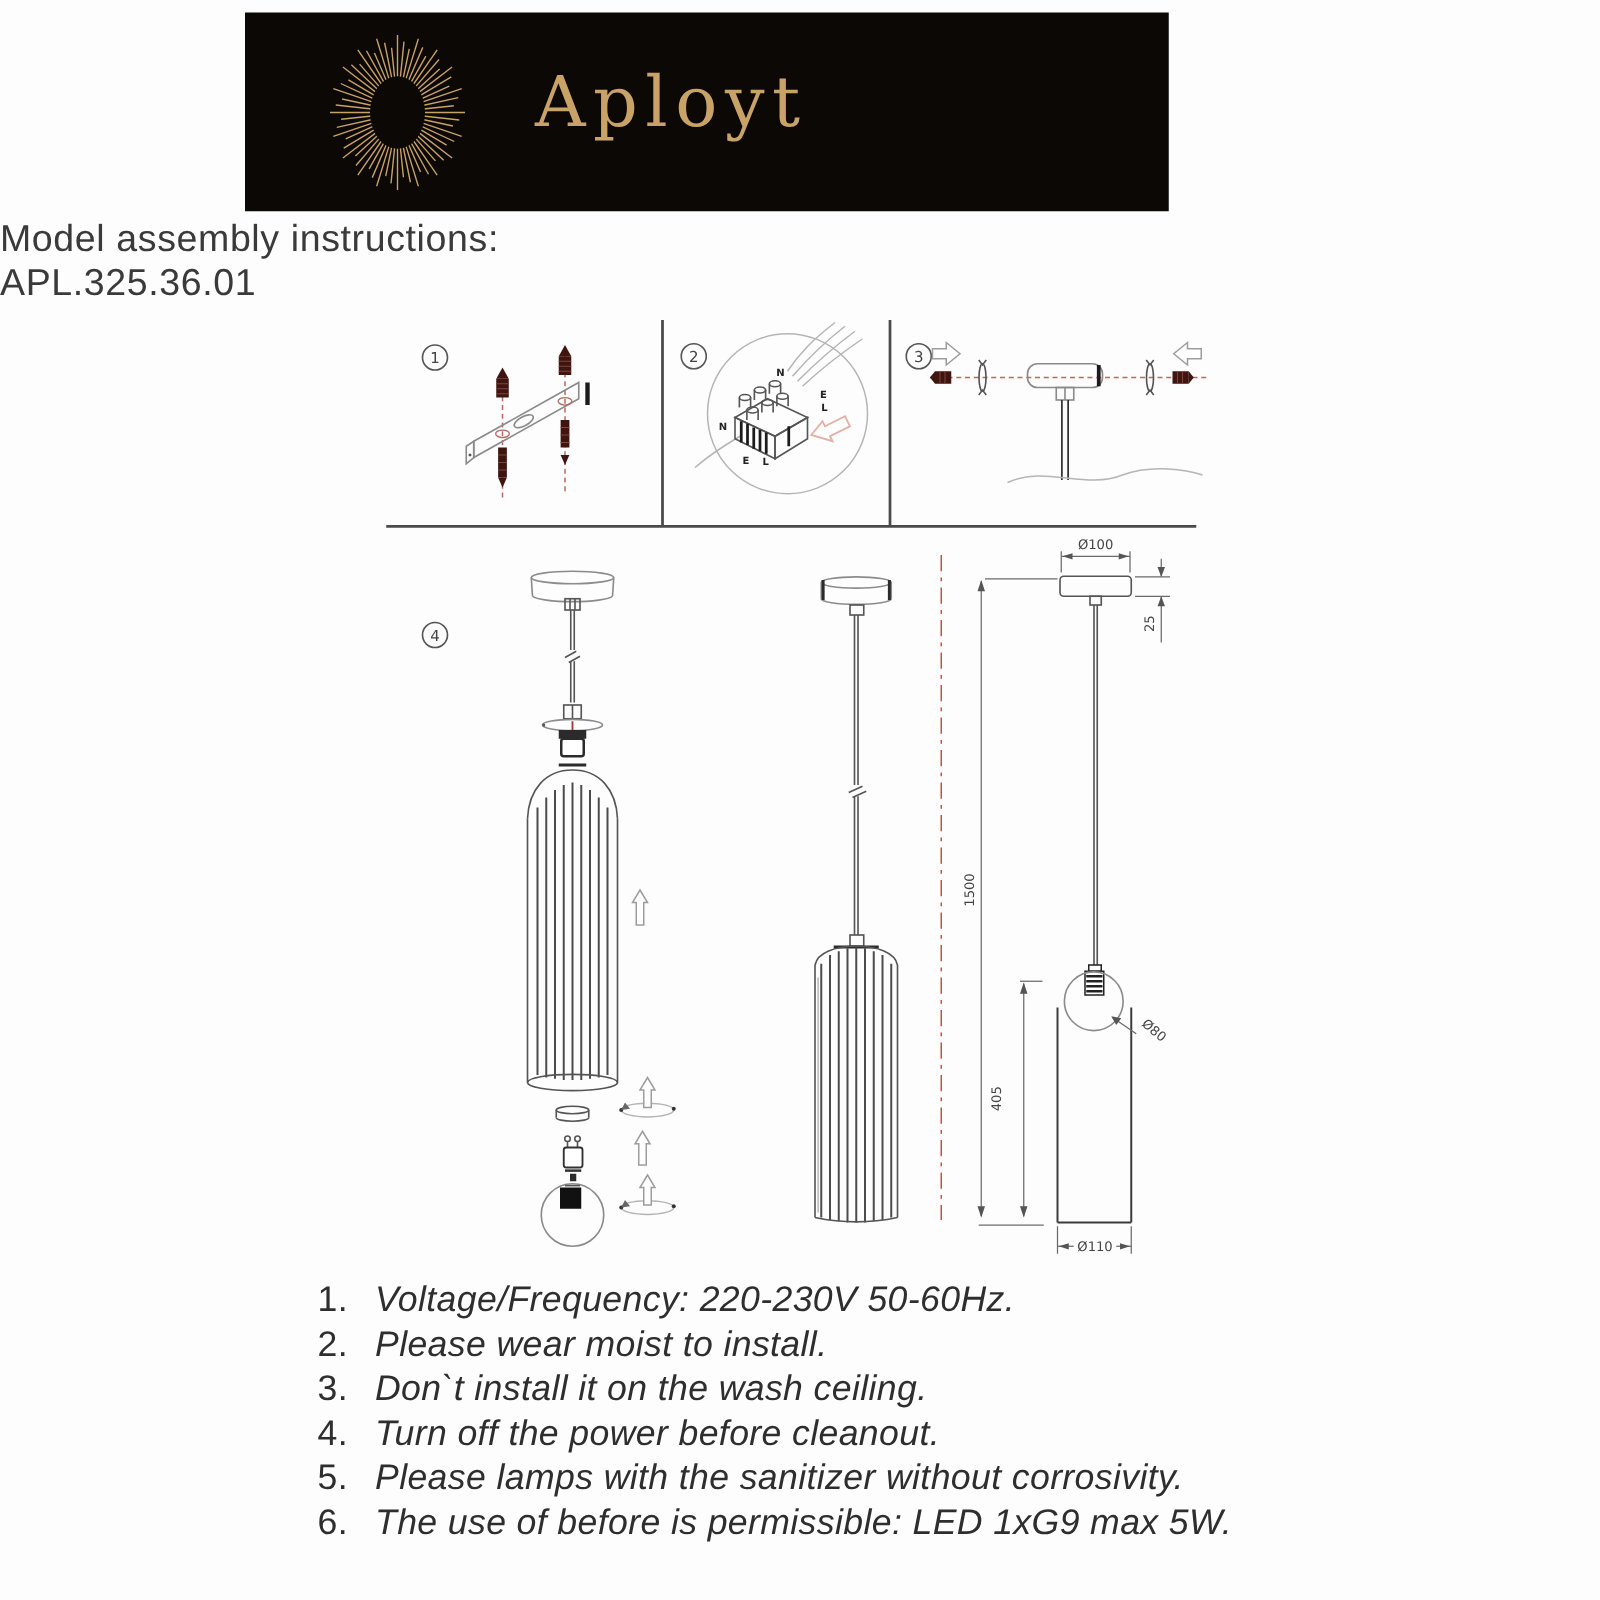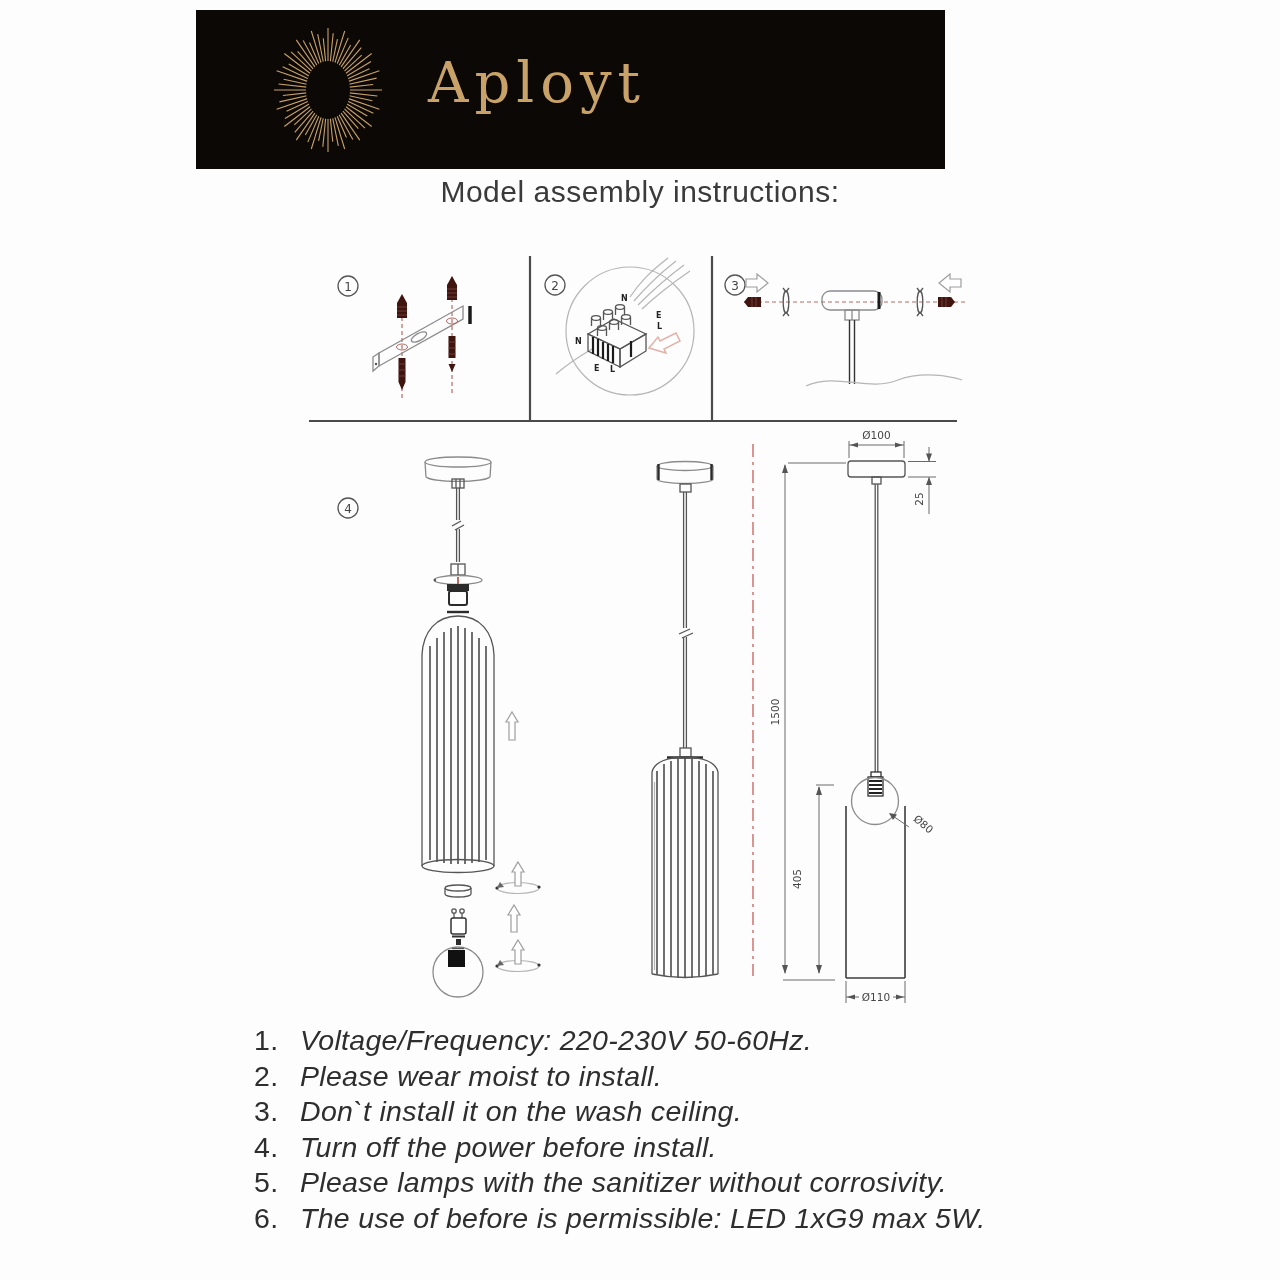--- a/index.html
+++ b/index.html
@@ -3,24 +3,24 @@
 <meta charset="utf-8">
 <style>
   :root{
     --gold:#c9a268; --banner:#0b0805; --ink:#2e2e2e; --line:#8b8b8b;
     --reddash:#bb6a60; --screw:#40150f; --cline:#c2524b; --pink:#e3b1a7;
   }
   html,body{margin:0;padding:0;}
   body{width:1280px;height:1280px;position:relative;background:#fdfdfd;
        font-family:"Liberation Sans",sans-serif;overflow:hidden;}
   .banner{position:absolute;left:196px;top:10px;width:739px;height:159px;
-          background:var(--banner);overflow:hidden;padding-left:10px;}
+          background:var(--banner);overflow:hidden;}
   .brand{position:absolute;left:232px;top:40px;font-family:"DejaVu Serif",serif;
          font-size:56px;font-weight:400;letter-spacing:6px;color:var(--gold);}
-  .title{position:absolute;left:0;top:174px;width:1280px;text-align:center;
+  .title{position:absolute;left:0;top:174px;width:1280px;text-align:left;
          color:#3a3a3a;font-size:30px;line-height:35px;letter-spacing:.5px;}
   .drawing{position:absolute;left:0;top:0;}
   .instr{position:absolute;left:254px;top:1023px;width:840px;color:var(--ink);
          font-size:28.5px;line-height:35.5px;letter-spacing:.3px;}
   .instr .row{display:flex;}
   .instr .num{width:46px;flex:0 0 46px;}
   .instr .txt{flex:1;font-style:italic;}
   .ln{stroke:var(--line);fill:none;stroke-width:1.3px;}
   .ln2{stroke:#555;fill:none;stroke-width:1.3px;}
   .lt{stroke:#b5b5b5;fill:none;stroke-width:1.2px;}
@@ -123,20 +123,21 @@
         <line x1="898.5468396580238" y1="-39.44070214391396" x2="1526.5052320112122" y2="107.8456090774587" stroke="#c9a268" stroke-width="1.56"></line>
         <line x1="899.7184389855834" y1="-46.441903654937924" x2="1541.4164961801516" y2="18.739408028062783" stroke="#c9a268" stroke-width="1.3400000000000003"></line>
       </g>
     <ellipse cx="122" cy="80" rx="22" ry="29" fill="#0b0805"></ellipse>
   </svg>
   <span class="brand">Aployt</span>
 </div>
 
 <div class="title">
   <div>Model assembly instructions:</div>
+  <div>APL.325.36.01</div>
 </div>
 
 <svg class="drawing" width="1280" height="1280" viewBox="0 0 1280 1280">
 
   <g>
     <line x1="530" y1="256" x2="530" y2="421" stroke="#4a4a4a" stroke-width="2.2"></line>
     <line x1="712" y1="256" x2="712" y2="421" stroke="#4a4a4a" stroke-width="2.2"></line>
     <line x1="309" y1="421" x2="957" y2="421" stroke="#4a4a4a" stroke-width="2.2"></line>
   </g>
 
@@ -503,21 +504,21 @@
   <div class="row">
     <span class="num">2.</span>
     <span class="txt">Please wear moist to install.</span>
   </div>
   <div class="row">
     <span class="num">3.</span>
     <span class="txt">Don`t install it on the wash ceiling.</span>
   </div>
   <div class="row">
     <span class="num">4.</span>
-    <span class="txt">Turn off the power before install.</span>
+    <span class="txt">Turn off the power before cleanout.</span>
   </div>
   <div class="row">
     <span class="num">5.</span>
     <span class="txt">Please lamps with the sanitizer without corrosivity.</span>
   </div>
   <div class="row">
     <span class="num">6.</span>
     <span class="txt">The use of before is permissible: LED 1xG9 max 5W.</span>
   </div>
 </div>

